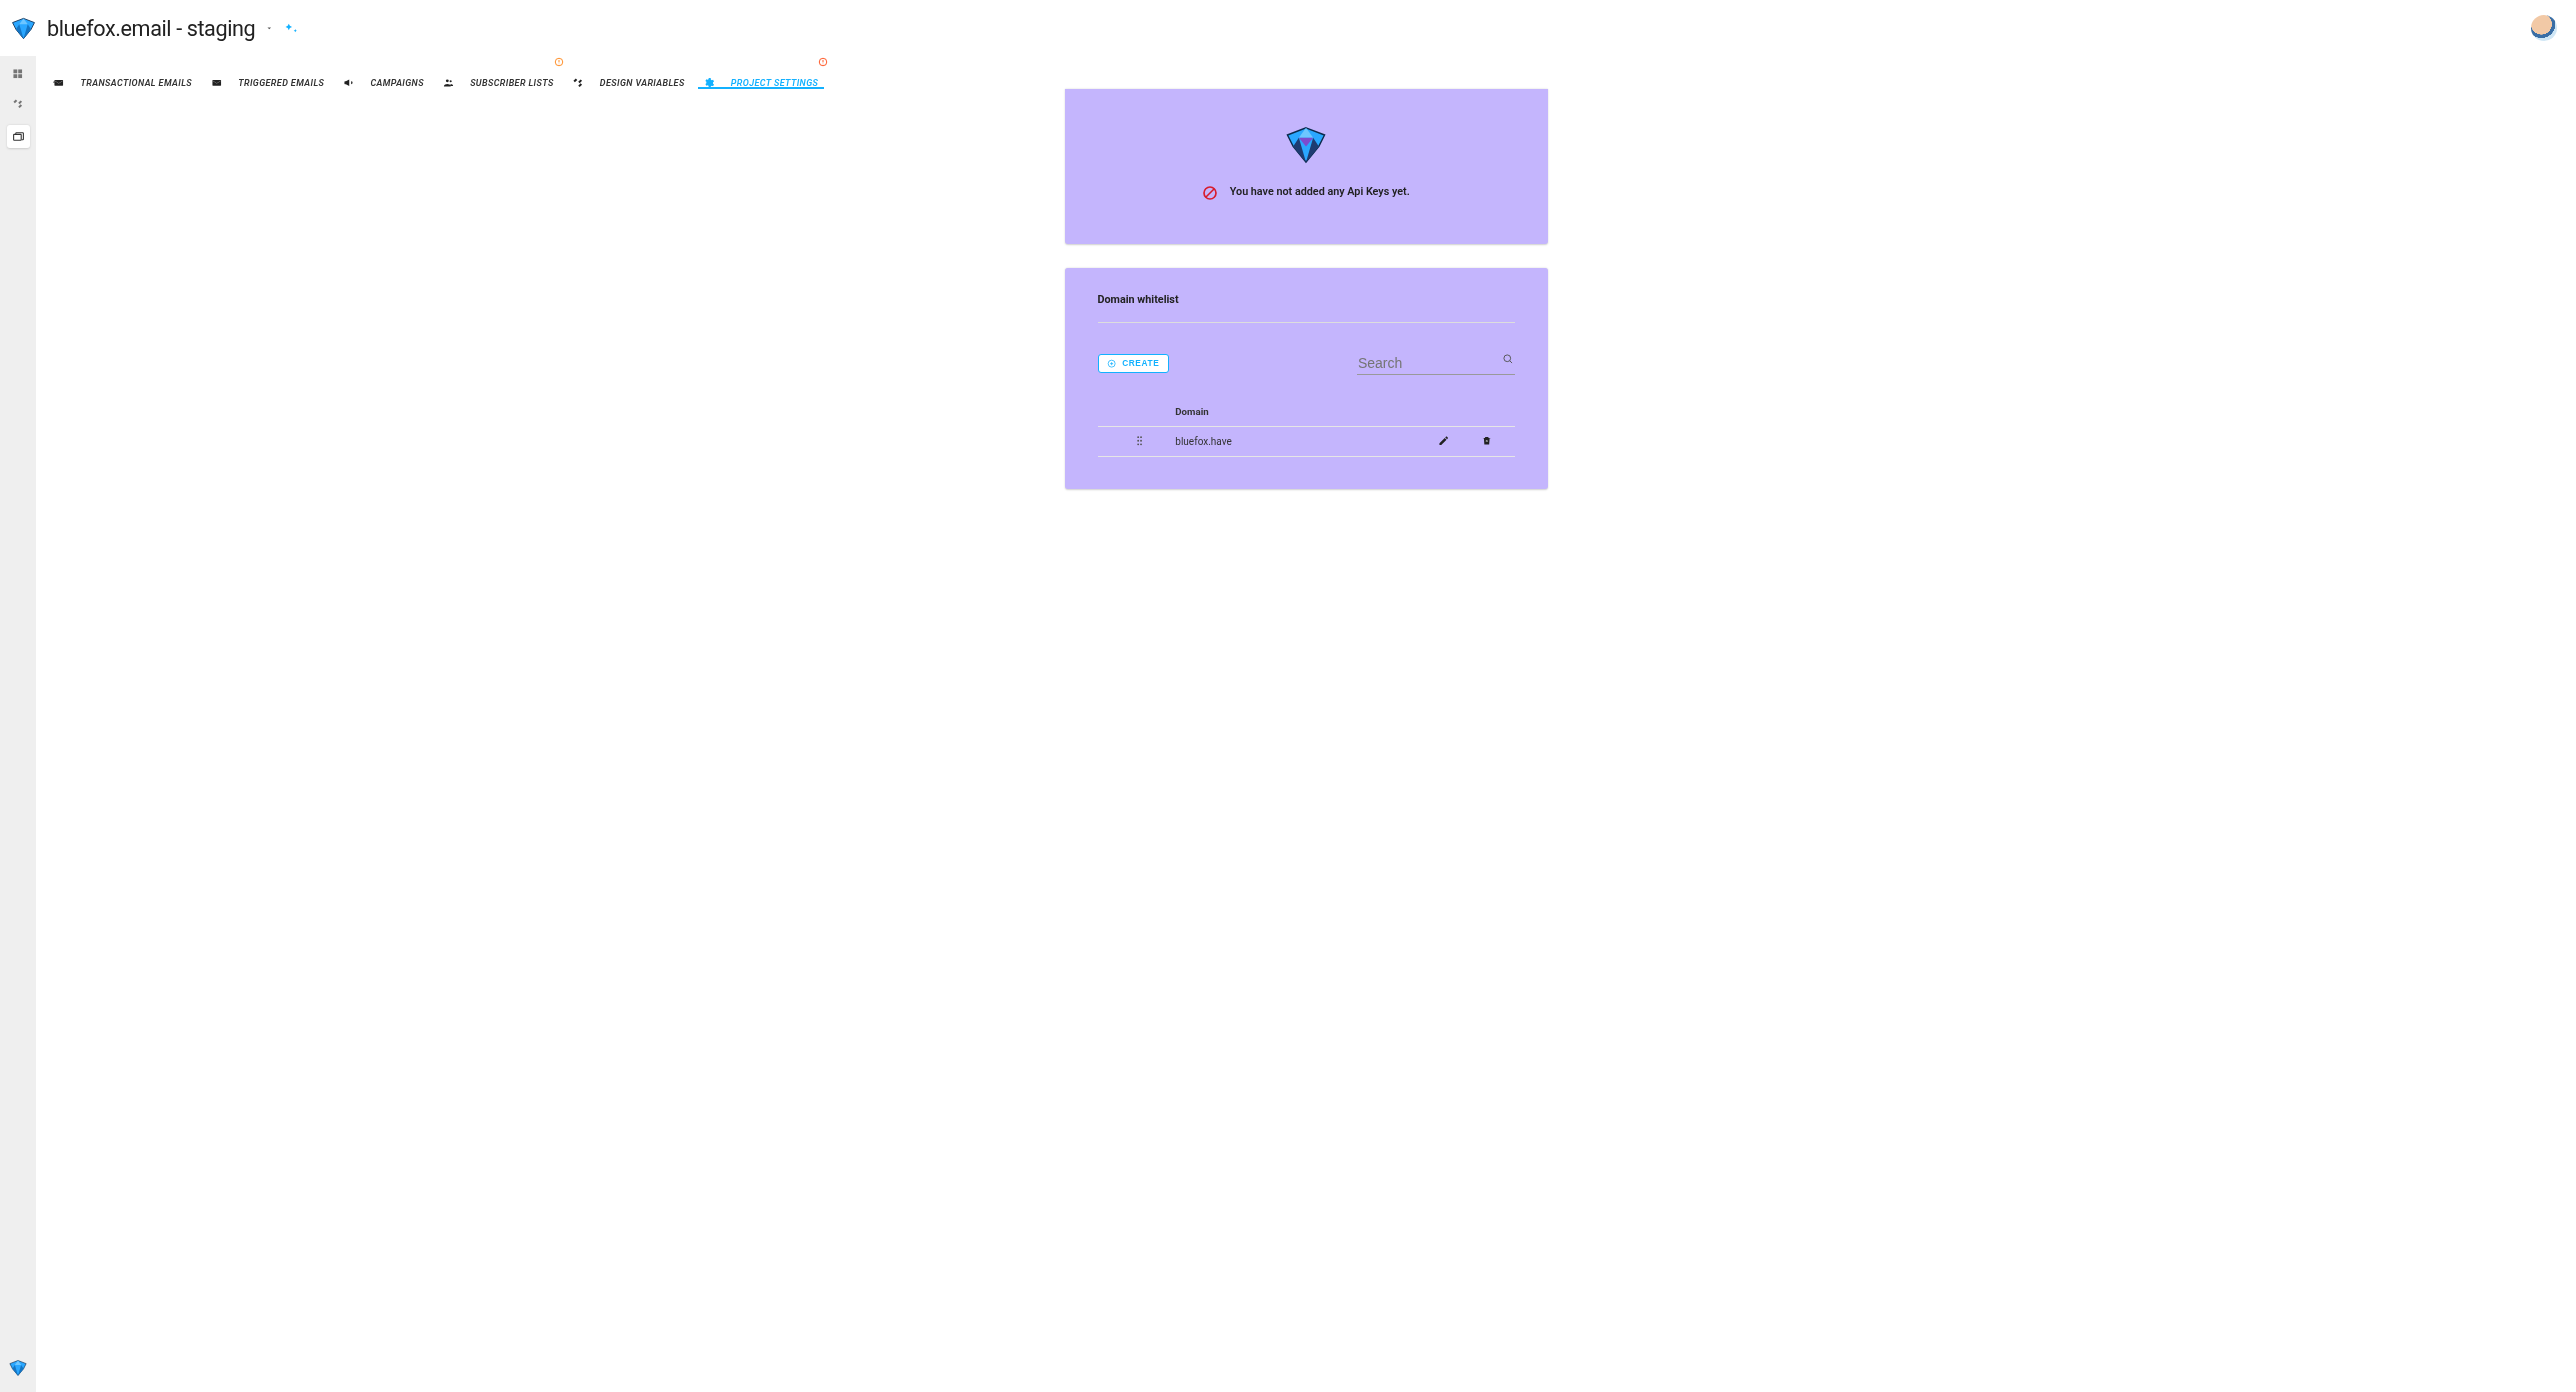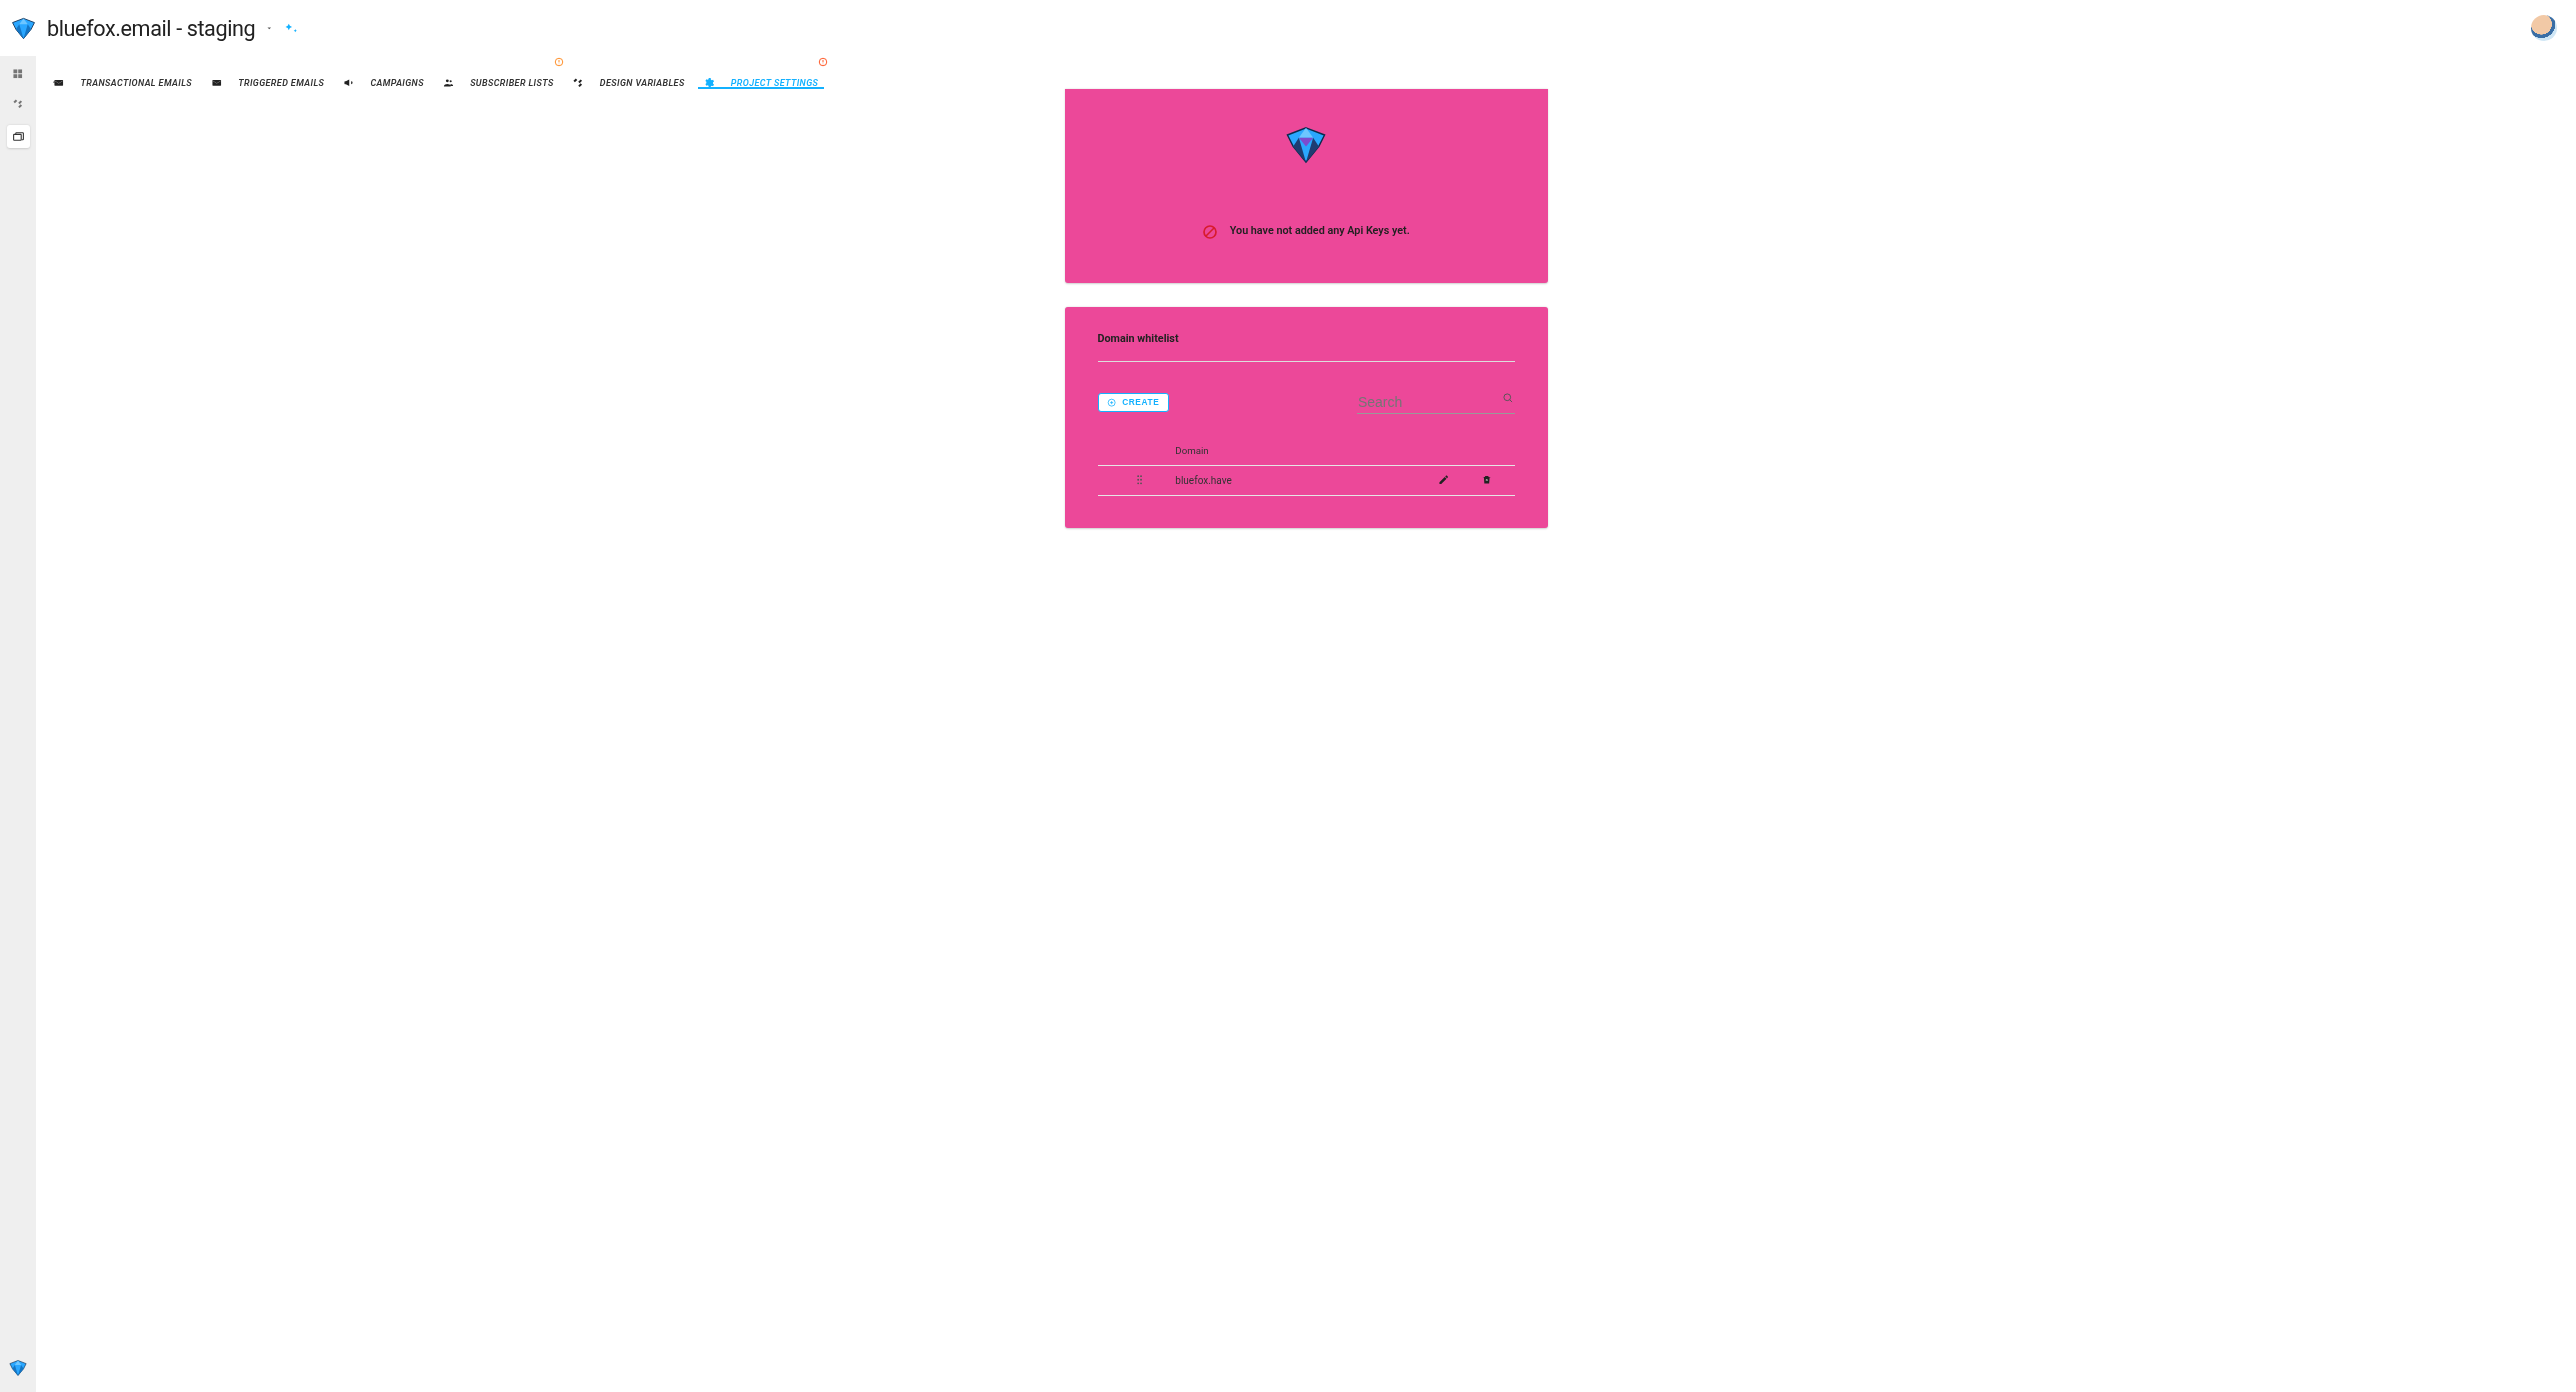--- a/index.html
+++ b/index.html
@@ -138,25 +138,24 @@
 
   
   .content {
     display: flex;
     flex-direction: column;
     align-items: center;
     padding: 0 17px 43px;
   }
   .card {
     width: 483px;
-    background: #ec4899;
+    background: #c4b5fd;
     border-radius: 2.9px;
     box-shadow: 0 0.7px 2.2px rgba(0,0,0,0.12), 0 0.7px 1.4px rgba(0,0,0,0.08);
     margin-top: 0;
-    gap: 39px;
   }
   .card.first {
     padding: 36px 21.6px 43px;
     display:flex;
     flex-direction:column;
     align-items:center;
     border-top-left-radius:0;
     border-top-right-radius:0;
   }
   .empty-logo { width: 46px; height: 40px; margin-bottom: 18.7px; }
@@ -232,21 +231,21 @@
   }
 
   .dtable { margin-top: 23px; }
   .dtable .thead, .dtable .trow {
     display:grid;
     grid-template-columns: 72px 1fr 43px 43px;
     align-items:center;
     padding: 8.6px 5.8px;
     border-bottom: 0.7px solid #e6e6e6;
   }
-  .dtable .thead { font-weight:400; font-size:9.7px; color:#333; }
+  .dtable .thead { font-weight:700; font-size:9.7px; color:#333; }
   .dtable .trow { font-size:10px; color:#333; }
   .drag-handle { display:flex; justify-content:center; color:#555; cursor:grab; }
   .row-action { display:flex; justify-content:center; color:#333; cursor:pointer; }
 
   
   svg { display:block; }
 </style>
 </head>
 <body>
 

